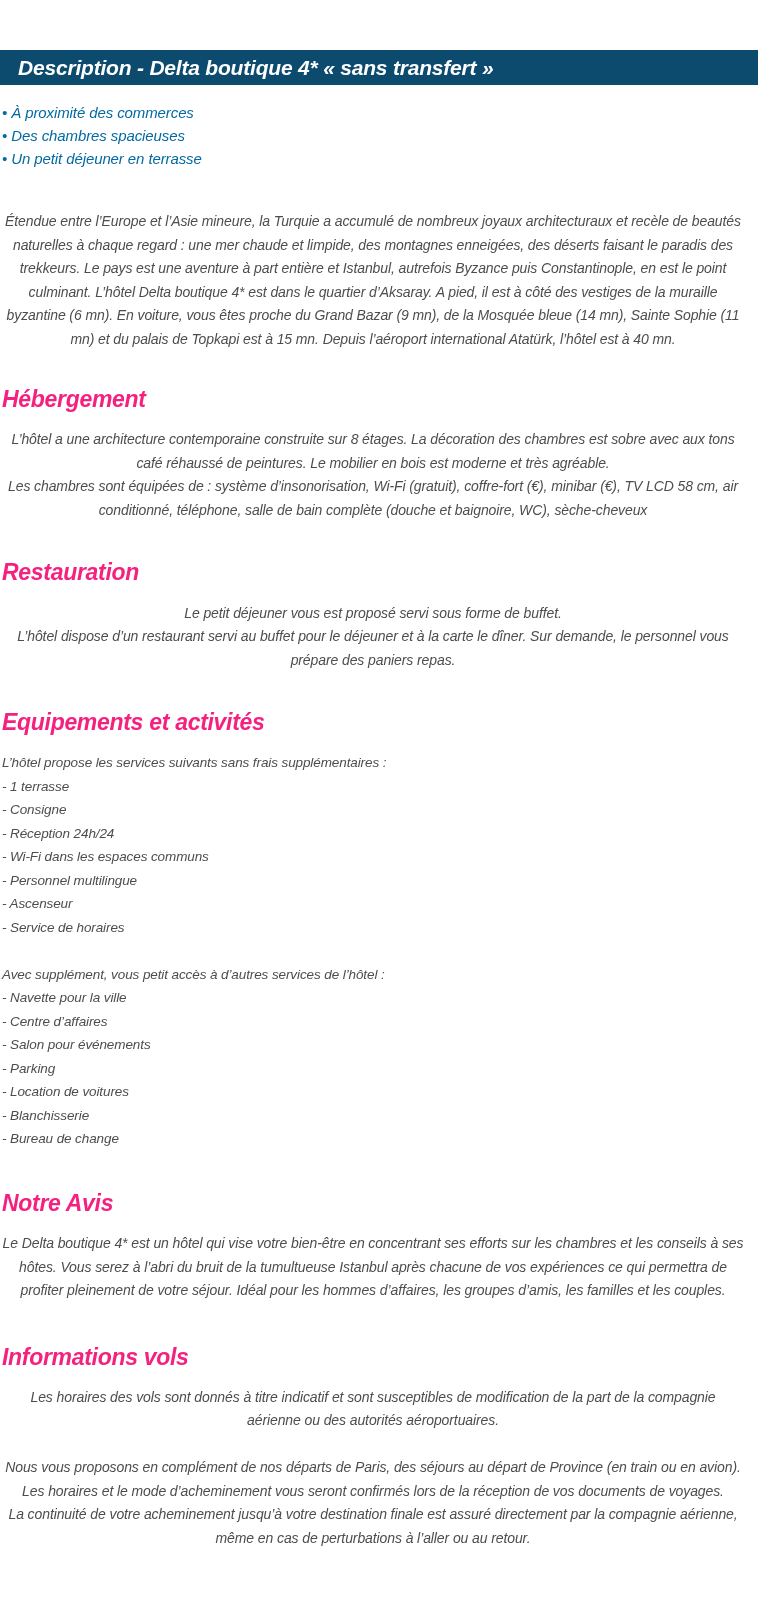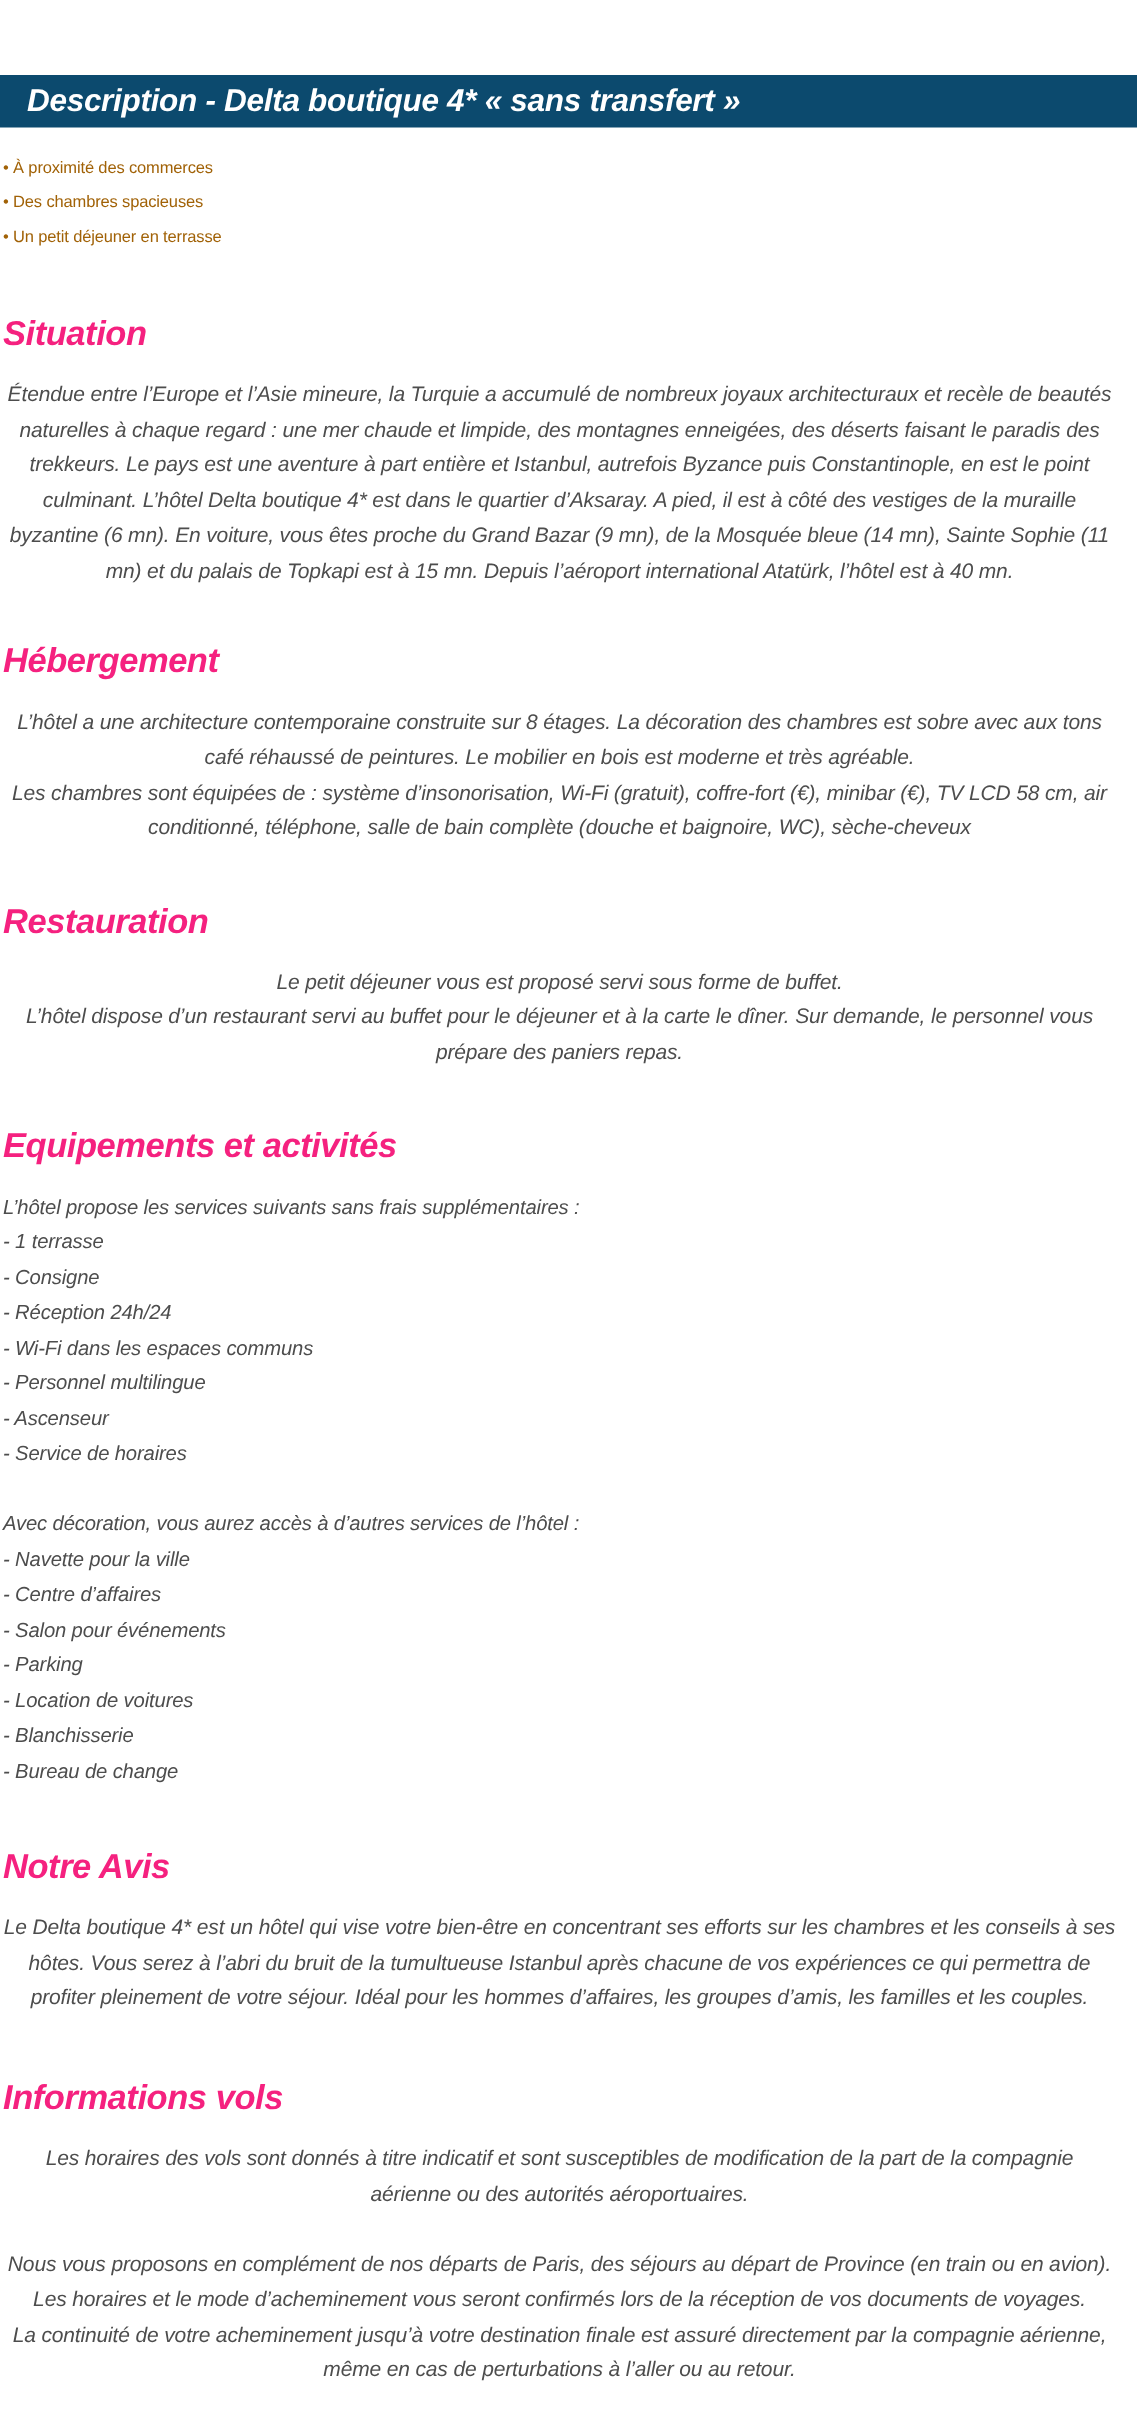--- a/index.html
+++ b/index.html
@@ -44,23 +44,24 @@
   
   .content {
     padding: 0 14px 0 2px;
     box-sizing: border-box;
   }
 
   .bullet-block {
     margin-top: 16px;
   }
   .bullet {
-    font-size: 11px;
+    font-size: 15px;
+    font-style: italic;
     line-height: 23px;
-    color: #a16207;
+    color: #0369a1;
     letter-spacing: -0.1px;
   }
   .bullet.gap {
     margin-top: 0;
   }
 
   h2.section-heading {
     color: #f5217f;
     font-size: 23px;
     font-style: italic;
@@ -118,21 +119,20 @@
 
   <div class="content">
 
     <div class="bullet-block">
       <div class="bullet">• À proximité des commerces</div>
       <div class="bullet gap">• Des chambres spacieuses</div>
       <div class="bullet">• Un petit déjeuner en terrasse</div>
     </div>
 
     <div class="sec sec--situation">
-      <h2 class="section-heading">Situation</h2>
       <div class="sec-body">
         <p class="para">Étendue entre l’Europe et l’Asie mineure, la Turquie a accumulé de nombreux joyaux architecturaux et recèle de beautés naturelles à chaque regard : une mer chaude et limpide, des montagnes enneigées, des déserts faisant le paradis des trekkeurs. Le pays est une aventure à part entière et Istanbul, autrefois Byzance puis Constantinople, en est le point culminant. L’hôtel Delta boutique 4* est dans le quartier d’Aksaray. A pied, il est à côté des vestiges de la muraille byzantine (6 mn). En voiture, vous êtes proche du Grand Bazar (9 mn), de la Mosquée bleue (14 mn), Sainte Sophie (11 mn) et du palais de Topkapi est à 15 mn. Depuis l’aéroport international Atatürk, l’hôtel est à 40 mn.</p>
       </div>
     </div>
 
     <div class="sec sec--hebergement">
       <h2 class="section-heading">Hébergement</h2>
       <div class="sec-body">
         <p class="para">L’hôtel a une architecture contemporaine construite sur 8 étages. La décoration des chambres est sobre avec aux tons café réhaussé de peintures. Le mobilier en bois est moderne et très agréable.</p>
         <p class="para">Les chambres sont équipées de : système d’insonorisation, Wi-Fi (gratuit), coffre-fort (€), minibar (€), TV LCD 58 cm, air conditionné, téléphone, salle de bain complète (douche et baignoire, WC), sèche-cheveux</p>
@@ -154,21 +154,21 @@
         <div class="list-line">- 1 terrasse</div>
         <div class="list-line">- Consigne</div>
         <div class="list-line">- Réception 24h/24</div>
         <div class="list-line">- Wi-Fi dans les espaces communs</div>
         <div class="list-line">- Personnel multilingue</div>
         <div class="list-line">- Ascenseur</div>
         <div class="list-line">- Service de horaires</div>
 
         <div class="spacer-line"></div>
 
-        <div class="list-line">Avec décoration, vous aurez accès à d’autres services de l’hôtel :</div>
+        <div class="list-line">Avec supplément, vous petit accès à d’autres services de l’hôtel :</div>
         <div class="list-line">- Navette pour la ville</div>
         <div class="list-line">- Centre d’affaires</div>
         <div class="list-line">- Salon pour événements</div>
         <div class="list-line">- Parking</div>
         <div class="list-line">- Location de voitures</div>
         <div class="list-line">- Blanchisserie</div>
         <div class="list-line">- Bureau de change</div>
       </div>
     </div>
 

